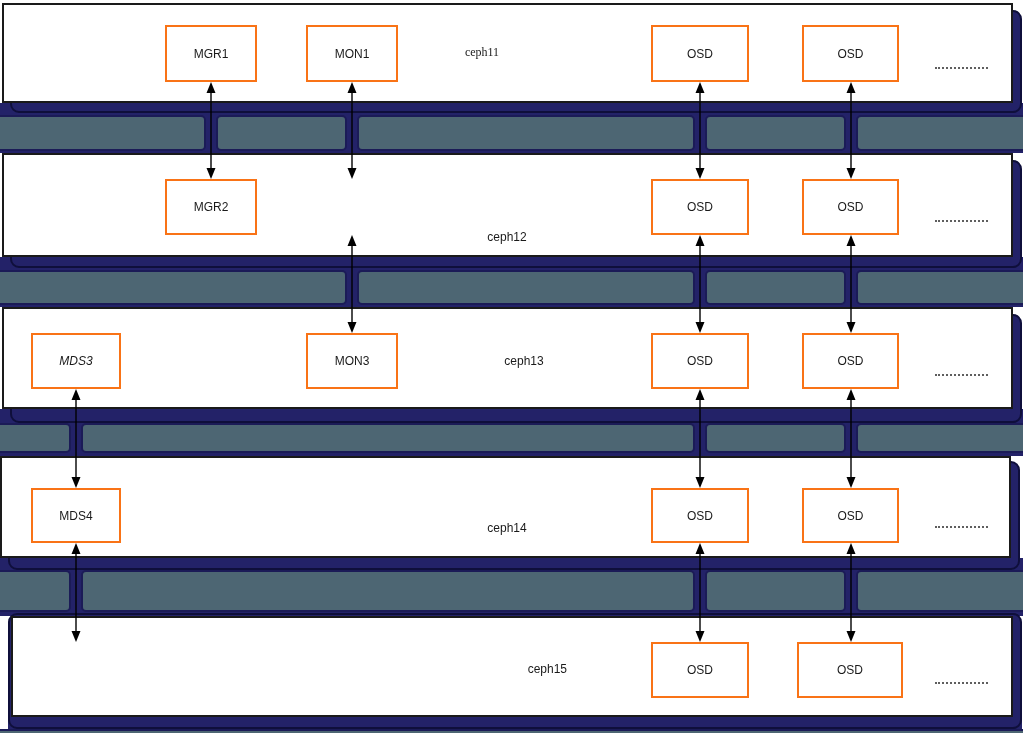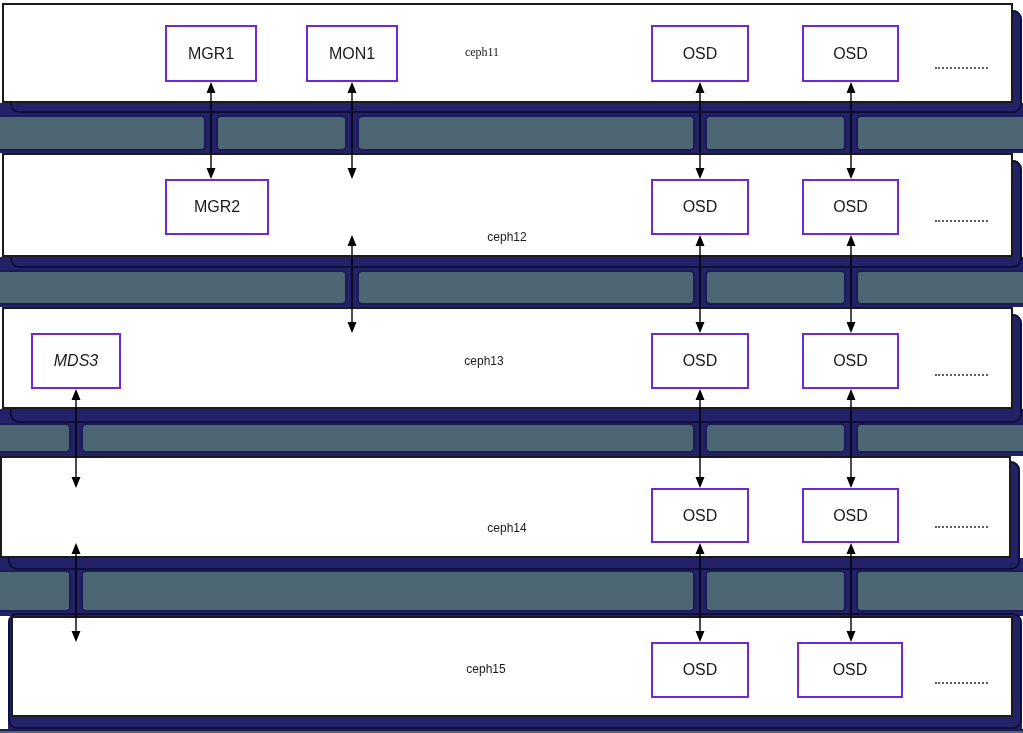--- a/index.html
+++ b/index.html
@@ -5,23 +5,23 @@
   html,body{margin:0;padding:0;background:#ffffff;}
   #stage{position:relative;width:1023px;height:733px;overflow:hidden;
          font-family:"Liberation Sans",sans-serif;background:#ffffff;}
   .bus-bar{position:absolute;background:#232268;}
   .bus-seg{position:absolute;background:#4d6673;border:2px solid #1b1b57;
            border-radius:5px;box-sizing:border-box;}
   .casing{position:absolute;background:#232268;border:2px solid #0f0f3b;
           border-radius:9px;box-sizing:border-box;}
   .band{position:absolute;background:#ffffff;border:2px solid #1a1a1a;
         box-sizing:border-box;}
-  .cbox{position:absolute;background:#ffffff;border:2px solid #6d28d9;
+  .cbox{position:absolute;background:#ffffff;border:2px solid #f97316;
         box-sizing:border-box;display:flex;align-items:center;justify-content:center;
-        font-size:16px;color:#1a1a1a;}
+        font-size:12px;color:#1a1a1a;}
   .hlabel{position:absolute;width:120px;height:16px;line-height:16px;
           text-align:center;font-size:12px;color:#1a1a1a;}
   .dots{position:absolute;height:0;border-top:2px dotted #5f5f5f;}
   #connectors{position:absolute;left:0;top:0;pointer-events:none;}
 </style>
 </head>
 <body>
 
 <div id="stage">
     <div class="bus-bar" style="left: 0px; top: 103px; width: 1023px; height: 50px;"></div>
@@ -50,43 +50,45 @@
     <div class="casing" style="left: 10px; top: 10px; width: 1012px; height: 103px;"></div>
     <div class="band" style="left: 2px; top: 3px; width: 1011px; height: 100px;"></div>
     <div class="cbox" style="left: 165px; top: 25px; width: 92px; height: 57px;">MGR1</div>
     <div class="cbox" style="left: 306px; top: 25px; width: 92px; height: 57px;">MON1</div>
     <div class="cbox" style="left: 651px; top: 25px; width: 98px; height: 57px;">OSD</div>
     <div class="cbox" style="left: 802px; top: 25px; width: 97px; height: 57px;">OSD</div>
     <div class="hlabel" style="left: 422px; top: 44px; width: 120px; height: 16px; font-family: Liberation Serif, serif;">ceph11</div>
     <div class="dots" style="left: 935px; top: 67px; width: 53px;"></div>
     <div class="casing" style="left: 10px; top: 160px; width: 1012px; height: 108px;"></div>
     <div class="band" style="left: 2px; top: 153px; width: 1011px; height: 104px;"></div>
-    <div class="cbox" style="left: 165px; top: 179px; width: 104px; height: 56px;">MGR2</div>
+    <div class="cbox" style="left: 165px; top: 179px; width: 92px; height: 56px;">MGR2</div>
     <div class="cbox" style="left: 651px; top: 179px; width: 98px; height: 56px;">OSD</div>
     <div class="cbox" style="left: 802px; top: 179px; width: 97px; height: 56px;">OSD</div>
     <div class="hlabel" style="left: 447px; top: 199px; width: 120px; height: 16px; margin-top: 30px;">ceph12</div>
     <div class="dots" style="left: 935px; top: 220px; width: 53px;"></div>
     <div class="casing" style="left: 10px; top: 314px; width: 1012px; height: 109px;"></div>
     <div class="band" style="left: 2px; top: 307px; width: 1011px; height: 102px;"></div>
     <div class="cbox" style="left: 31px; top: 333px; width: 90px; height: 56px; font-style: italic;">MDS3</div>
+    <div class="cbox" style="left: 306px; top: 333px; width: 92px; height: 56px;">MON3</div>
     <div class="cbox" style="left: 651px; top: 333px; width: 98px; height: 56px;">OSD</div>
     <div class="cbox" style="left: 802px; top: 333px; width: 97px; height: 56px;">OSD</div>
-    <div class="hlabel" style="left: 424px; top: 353px; width: 120px; height: 16px;">ceph13</div>
+    <div class="hlabel" style="left: 464px; top: 353px; width: 120px; height: 16px;">ceph13</div>
     <div class="dots" style="left: 935px; top: 374px; width: 53px;"></div>
     <div class="casing" style="left: 8px; top: 461px; width: 1012px; height: 109px;"></div>
     <div class="band" style="left: 0px; top: 456px; width: 1011px; height: 102px;"></div>
+    <div class="cbox" style="left: 31px; top: 488px; width: 90px; height: 55px;">MDS4</div>
     <div class="cbox" style="left: 651px; top: 488px; width: 98px; height: 55px;">OSD</div>
     <div class="cbox" style="left: 802px; top: 488px; width: 97px; height: 55px;">OSD</div>
     <div class="hlabel" style="left: 447px; top: 520px; width: 120px; height: 16px;">ceph14</div>
     <div class="dots" style="left: 935px; top: 526px; width: 53px;"></div>
     <div class="casing" style="left: 8px; top: 613px; width: 1014px; height: 116px;"></div>
     <div class="band" style="left: 11px; top: 616px; width: 1002px; height: 101px;"></div>
     <div class="cbox" style="left: 651px; top: 642px; width: 98px; height: 56px;">OSD</div>
     <div class="cbox" style="left: 797px; top: 642px; width: 106px; height: 56px;">OSD</div>
-    <div class="hlabel" style="left: 426px; top: 661px; width: 120px; height: 16px;">ceph15</div>
+    <div class="hlabel" style="left: 447px; top: 661px; width: 120px; height: 16px; text-align: right;">ceph15</div>
     <div class="dots" style="left: 935px; top: 682px; width: 53px;"></div>
     <svg id="connectors" width="1023" height="733">
       <g>
         <line x1="211" x2="211" y1="91" y2="170" stroke="#000000" stroke-width="1.4"></line>
         <polygon points="211,82 206.5,93 215.5,93" fill="#000000"></polygon>
         <polygon points="211,179 206.5,168 215.5,168" fill="#000000"></polygon>
       </g>
       <g>
         <line x1="352" x2="352" y1="91" y2="170" stroke="#000000" stroke-width="1.4"></line>
         <polygon points="352,82 347.5,93 356.5,93" fill="#000000"></polygon>

